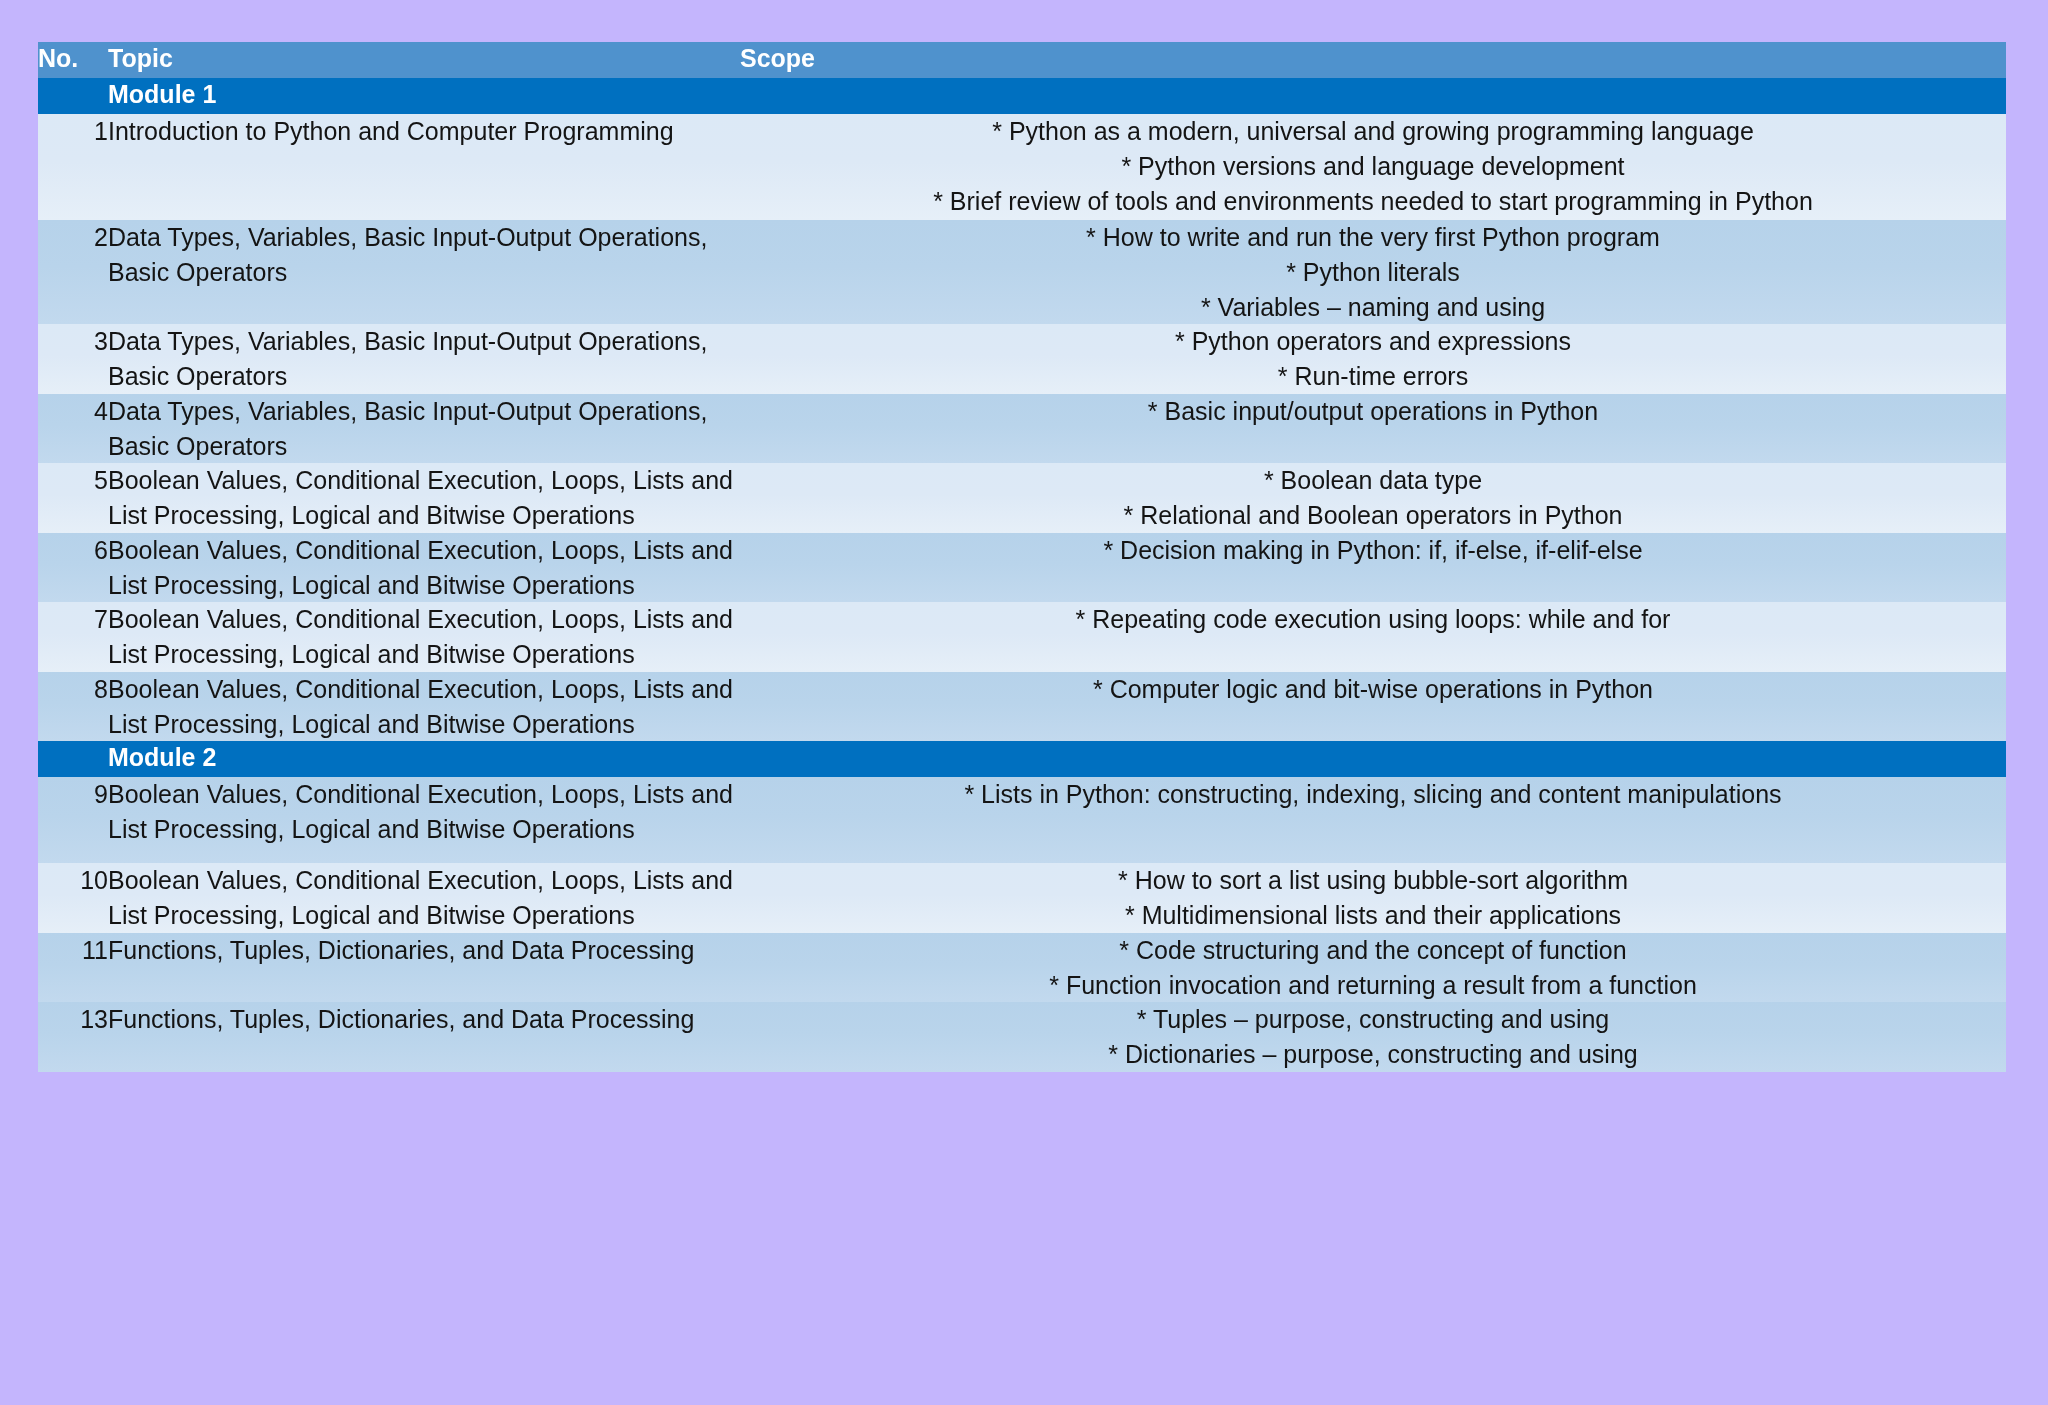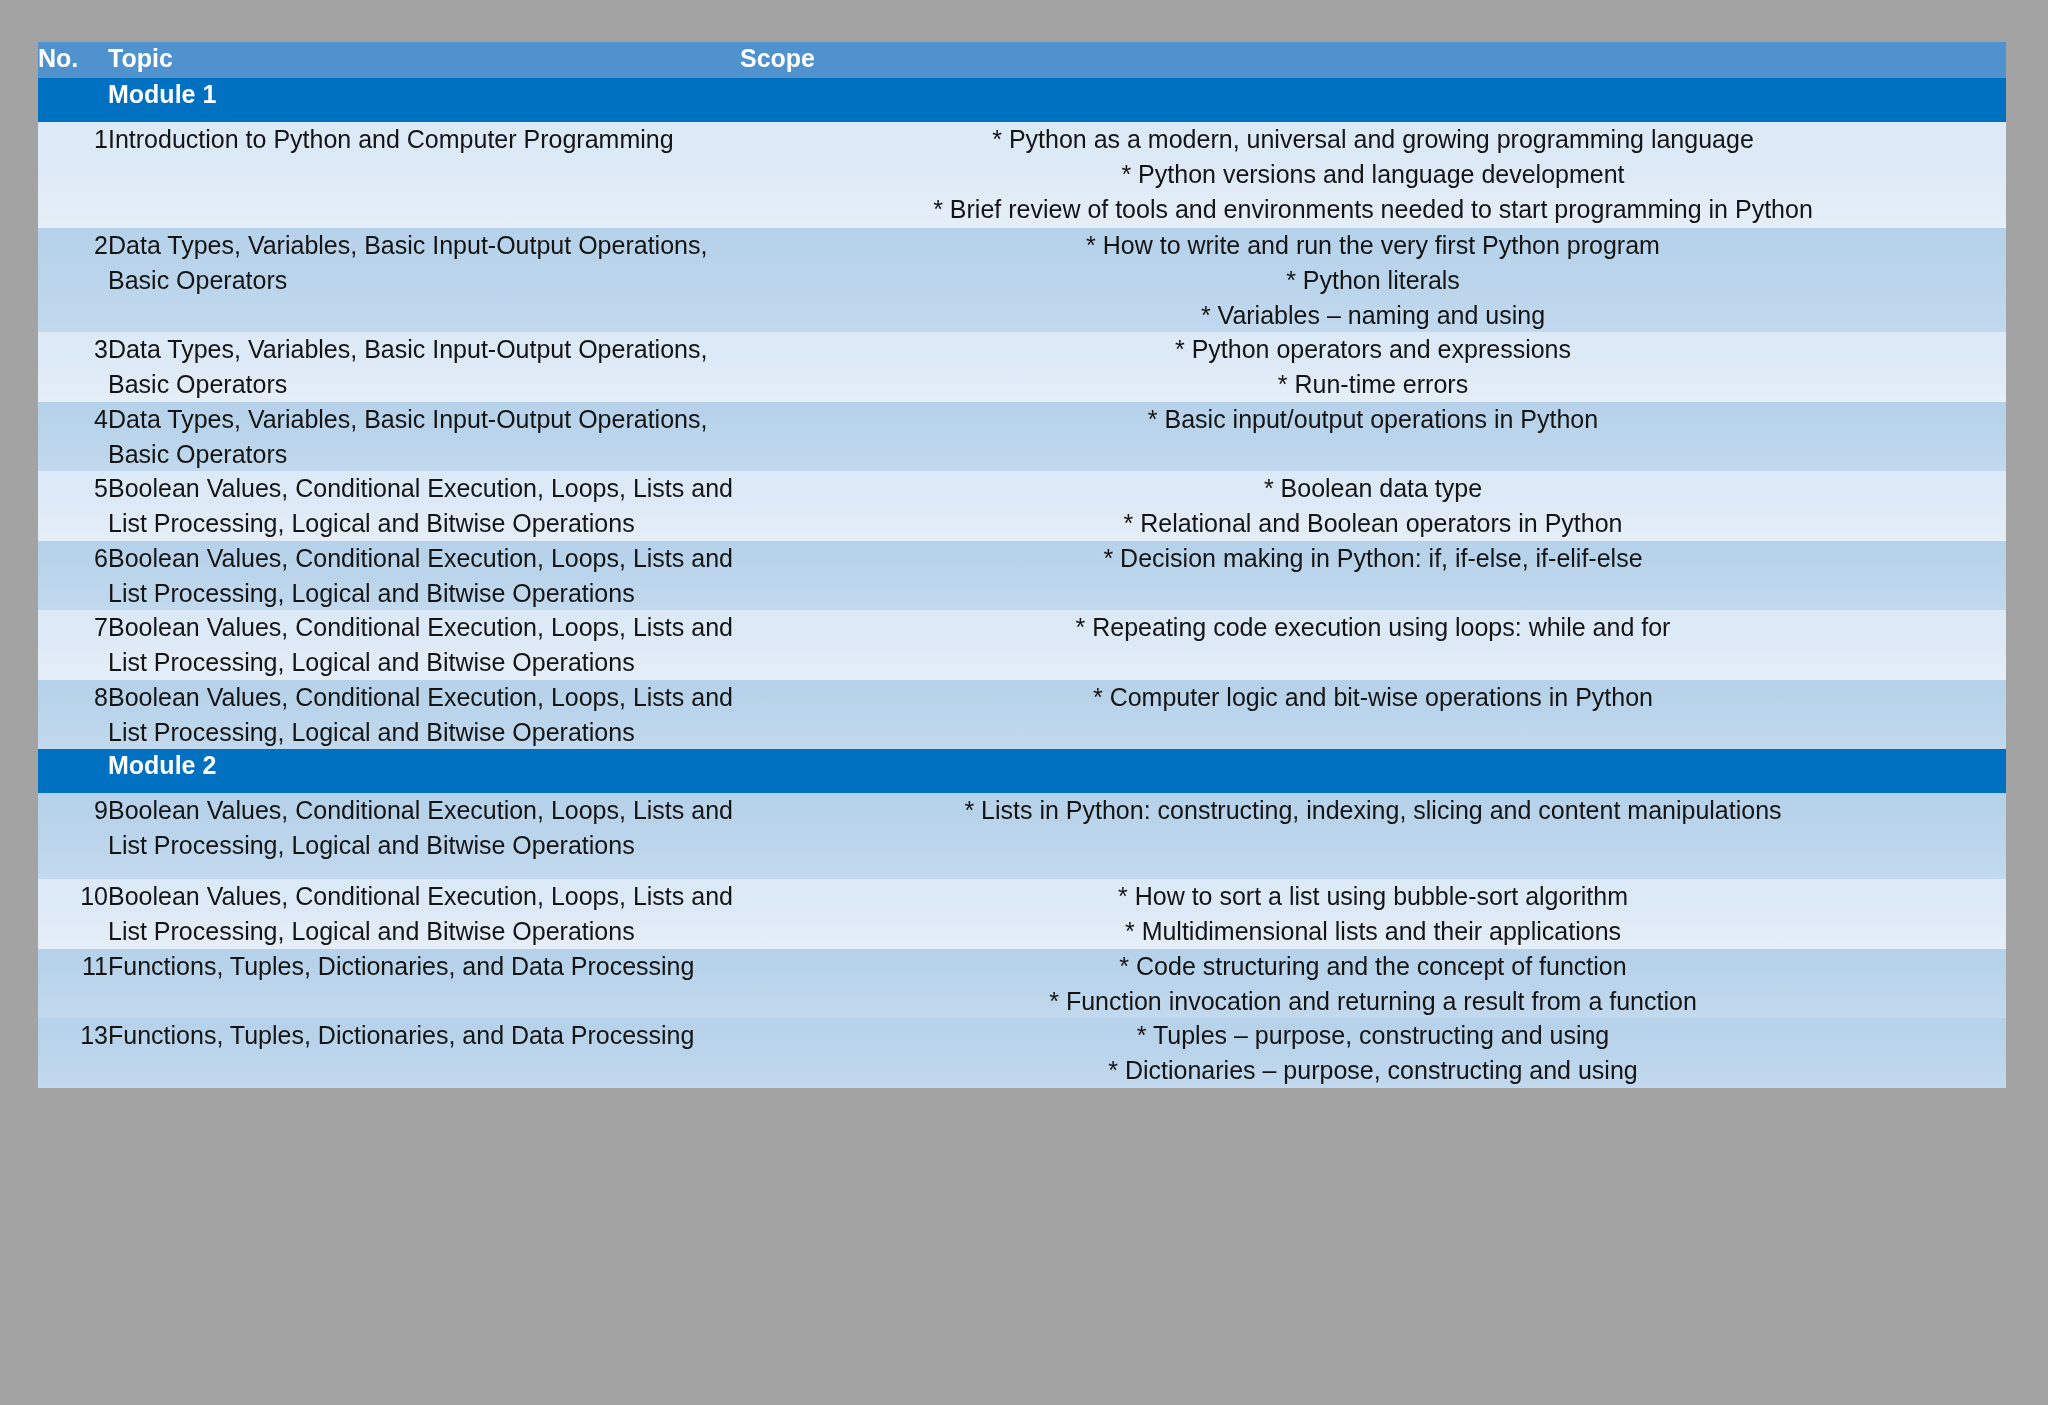--- a/index.html
+++ b/index.html
@@ -11,21 +11,21 @@
     width: 2048px;
     height: 1405px;
     font-family: "Liberation Sans", sans-serif;
     overflow: hidden;
   }
 
   #page {
     position: relative;
     width: 2048px;
     height: 1405px;
-    background: #a3a3a3;
+    background: #c4b5fd;
   }
 
   #syllabus-table {
     position: absolute;
     left: 38px;
     top: 42px;
     width: 1968px;
     border-collapse: separate;
     border-spacing: 0;
     table-layout: fixed;
@@ -58,21 +58,21 @@
   .hdr-cell.no { text-align: left; }
   .hdr-cell.scope { border-right: 0; }
 
   
   .mod-cell {
     background: #0070c0;
     color: #ffffff;
     font-weight: bold;
     font-size: 25px;
     line-height: 1.32;
-    height: 44px;
+    height: 36px;
     padding: 3px 6px 4px 8px;
     border-right: 3px solid #ffffff;
     border-top: 3px solid #ffffff;
   }
   .mod-cell.scope { border-right: 0; }
 
   
   .cell {
     font-size: 25px;
     line-height: 1.39;

